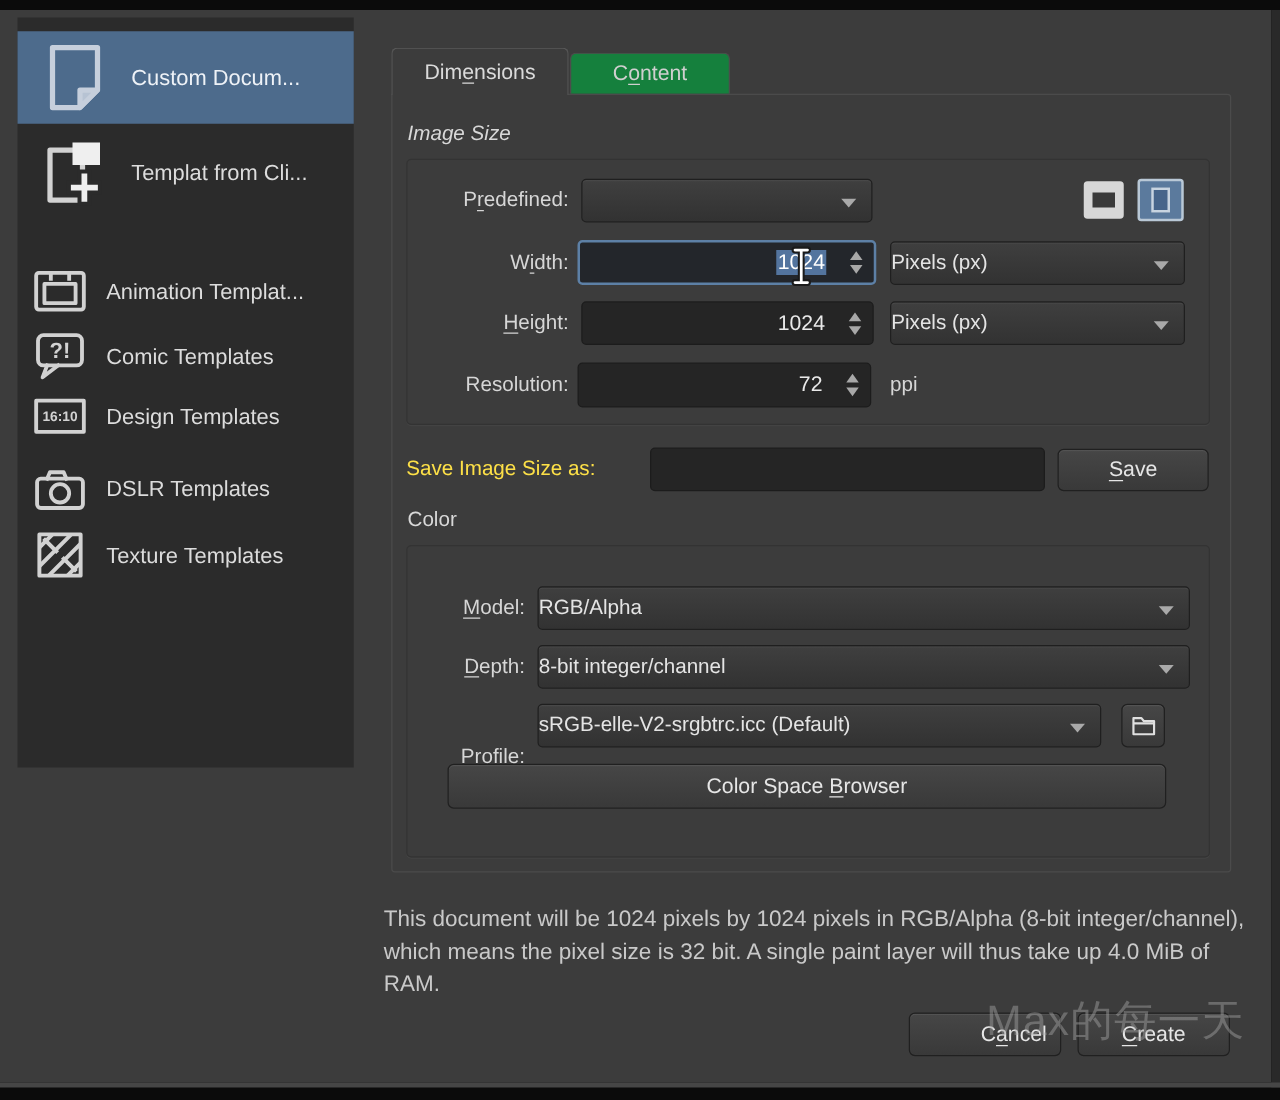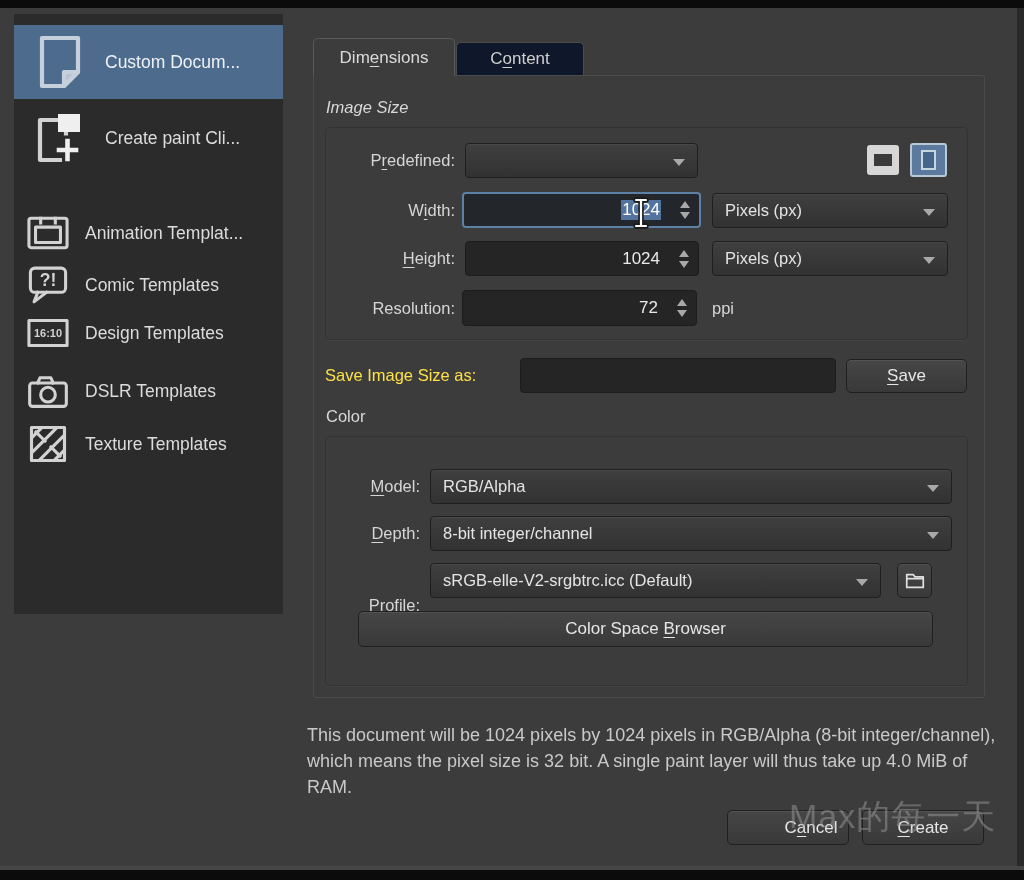--- a/index.html
+++ b/index.html
@@ -23,40 +23,40 @@
   .si1 .side-label { color:#eef2f7; }
   .icon-lg { width:56px; height:60px; flex:0 0 56px; }
   .icon-sm { width:44px; height:42px; flex:0 0 44px; margin-left:4px; }
   .si3 .side-label, .si4 .side-label, .si5 .side-label, .si6 .side-label, .si7 .side-label { margin-left:15px; }
 
   
   .tab { position:absolute; display:flex; align-items:center; justify-content:center;
          font-size:17px; color:#dadada; border-radius:5px 5px 0 0; cursor:default; }
   .tab-dimensions { left:313px; top:30px; width:142px; height:38px; background:#3c3c3c;
          border:1px solid #585858; border-bottom:none; z-index:3; }
-  .tab-content { left:456px; top:34px; width:128px; height:33px; background:#0f172a;
+  .tab-content { left:456px; top:34px; width:128px; height:33px; background:#15803d;
          border:1px solid #4c4c4c; border-bottom:none; color:#cfcfcf; }
   .pane { position:absolute; left:313px; top:67px; width:672px; height:623px;
           border:1px solid #4b4b4b; border-radius:0 3px 3px 3px; }
 
   .heading { position:absolute; color:#d8d8d8; font-size:16.5px; }
   .h-imgsize { left:326px; top:90px;font-style:italic; }
   .h-color  { left:326px; top:399px; }
   .groupbox { position:absolute; border:1px solid #333; border-radius:4px;
               box-shadow:0 1px 0 rgba(255,255,255,0.04); }
   .gb1 { left:325px; top:119px; width:643px; height:213px; }
   .gb2 { left:325px; top:428px; width:643px; height:250px; }
 
   .flabel { position:absolute; color:#d6d6d6; font-size:16.5px; text-align:right; }
   u { text-decoration:underline; text-underline-offset:3px; text-decoration-thickness:1px; }
 
   
   .combo { position:absolute; background:linear-gradient(#3f3f3f,#323232);
            border:1px solid #1f1f1f; border-radius:4px; color:#e4e4e4; font-size:16.5px;
-           display:flex; align-items:center; padding:0 30px 0 12px;
+           display:flex; align-items:center; padding:0 30px 0 0;
            box-shadow:inset 0 1px 0 rgba(255,255,255,0.05); white-space:nowrap; overflow:hidden; }
   .combo-arrow { position:absolute; right:12px; top:50%; margin-top:-2px; width:0; height:0;
            border-left:6px solid transparent; border-right:6px solid transparent;
            border-top:7px solid #a9a9a9; }
   .spin { position:absolute; background:#252525; border:1px solid #1c1c1c; border-radius:4px;
           color:#e9e9e9; font-size:17px; }
   .spin.focused { background:#23262b; border:2px solid #5d80a6; }
   .spin-val { position:absolute; right:38px; top:0; bottom:0; display:flex; align-items:center; }
   .sel-text { background:#53749e; color:#fff; padding:0 1px; }
   .spin-btns { position:absolute; right:9px; top:0; bottom:0; display:flex; flex-direction:column;
@@ -135,21 +135,21 @@
         <span class="side-label">Custom Docum...</span>
       </div>
 
       <div class="side-item big si2">
         <svg class="icon-lg lineicon" viewBox="0 0 28 30">
           <path d="M4 6 H17 V26 H4 Z"></path>
           <rect x="13" y="3" width="11" height="9" fill="#efefef" stroke="none"></rect>
           <path d="M13.5 21 H22 M17.75 16.5 V25.5" stroke="#2b2b2b" stroke-width="5.5"></path>
           <path d="M13.5 21 H22 M17.75 16.5 V25.5" stroke="#efefef" stroke-width="2.3"></path>
         </svg>
-        <span class="side-label">Create paint Cli...</span>
+        <span class="side-label">Templat from Cli...</span>
       </div>
 
       <div class="side-item small si3">
         <svg class="icon-sm lineicon" viewBox="0 0 30 26">
           <rect x="2" y="3" width="26" height="20" rx="1.5"></rect>
           <rect x="6.5" y="9" width="17" height="10.5"></rect>
           <path d="M10 3 V6.2 M20 3 V6.2"></path>
         </svg>
         <span class="side-label">Animation Templat...</span>
       </div>

